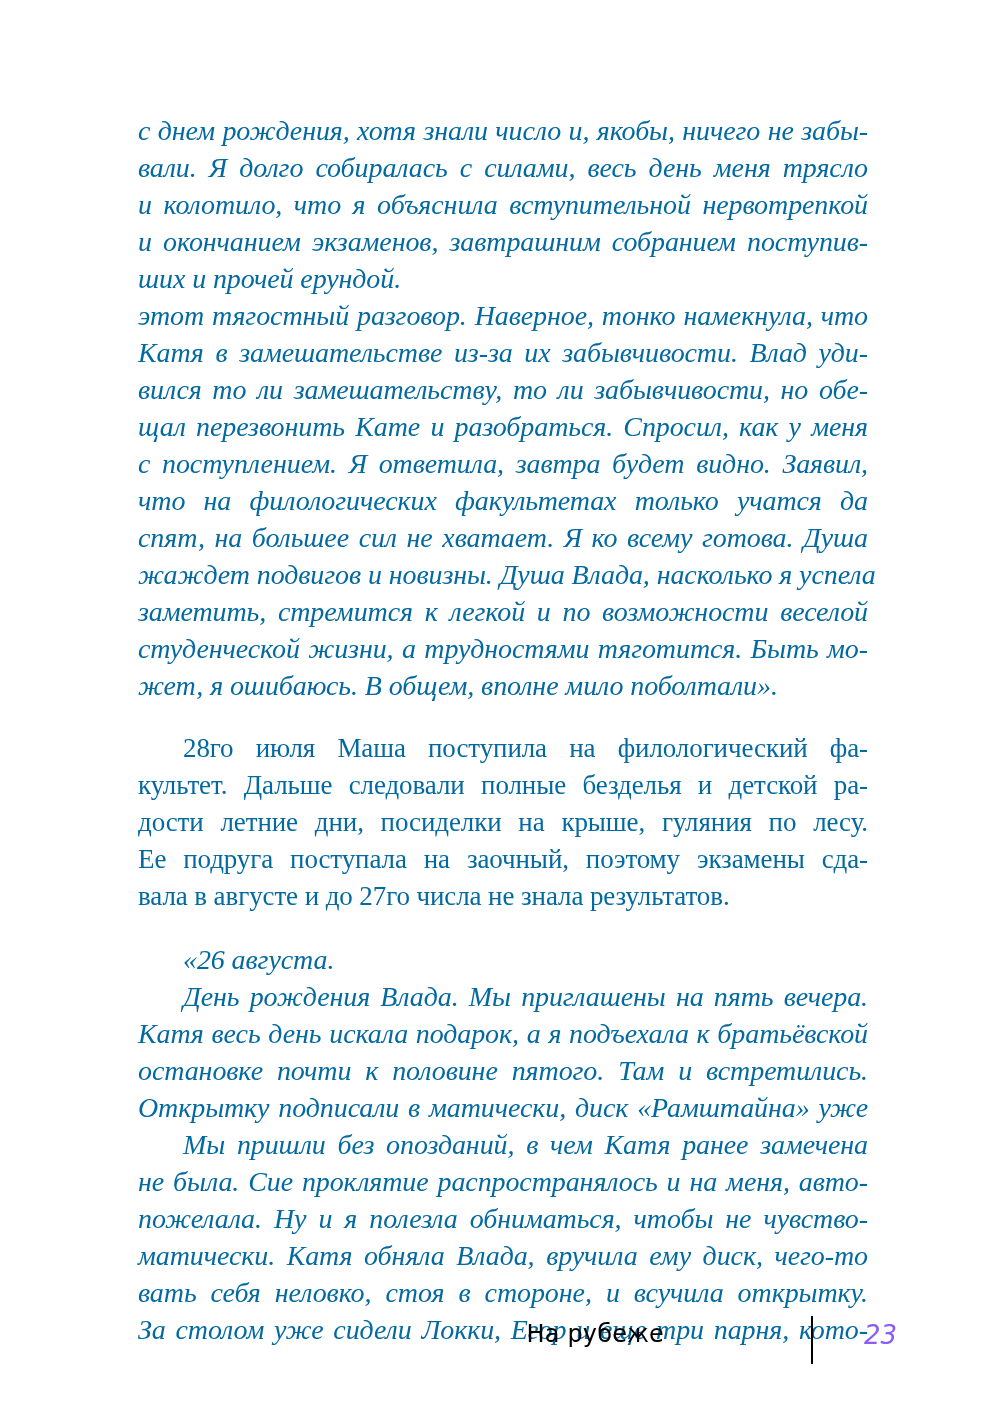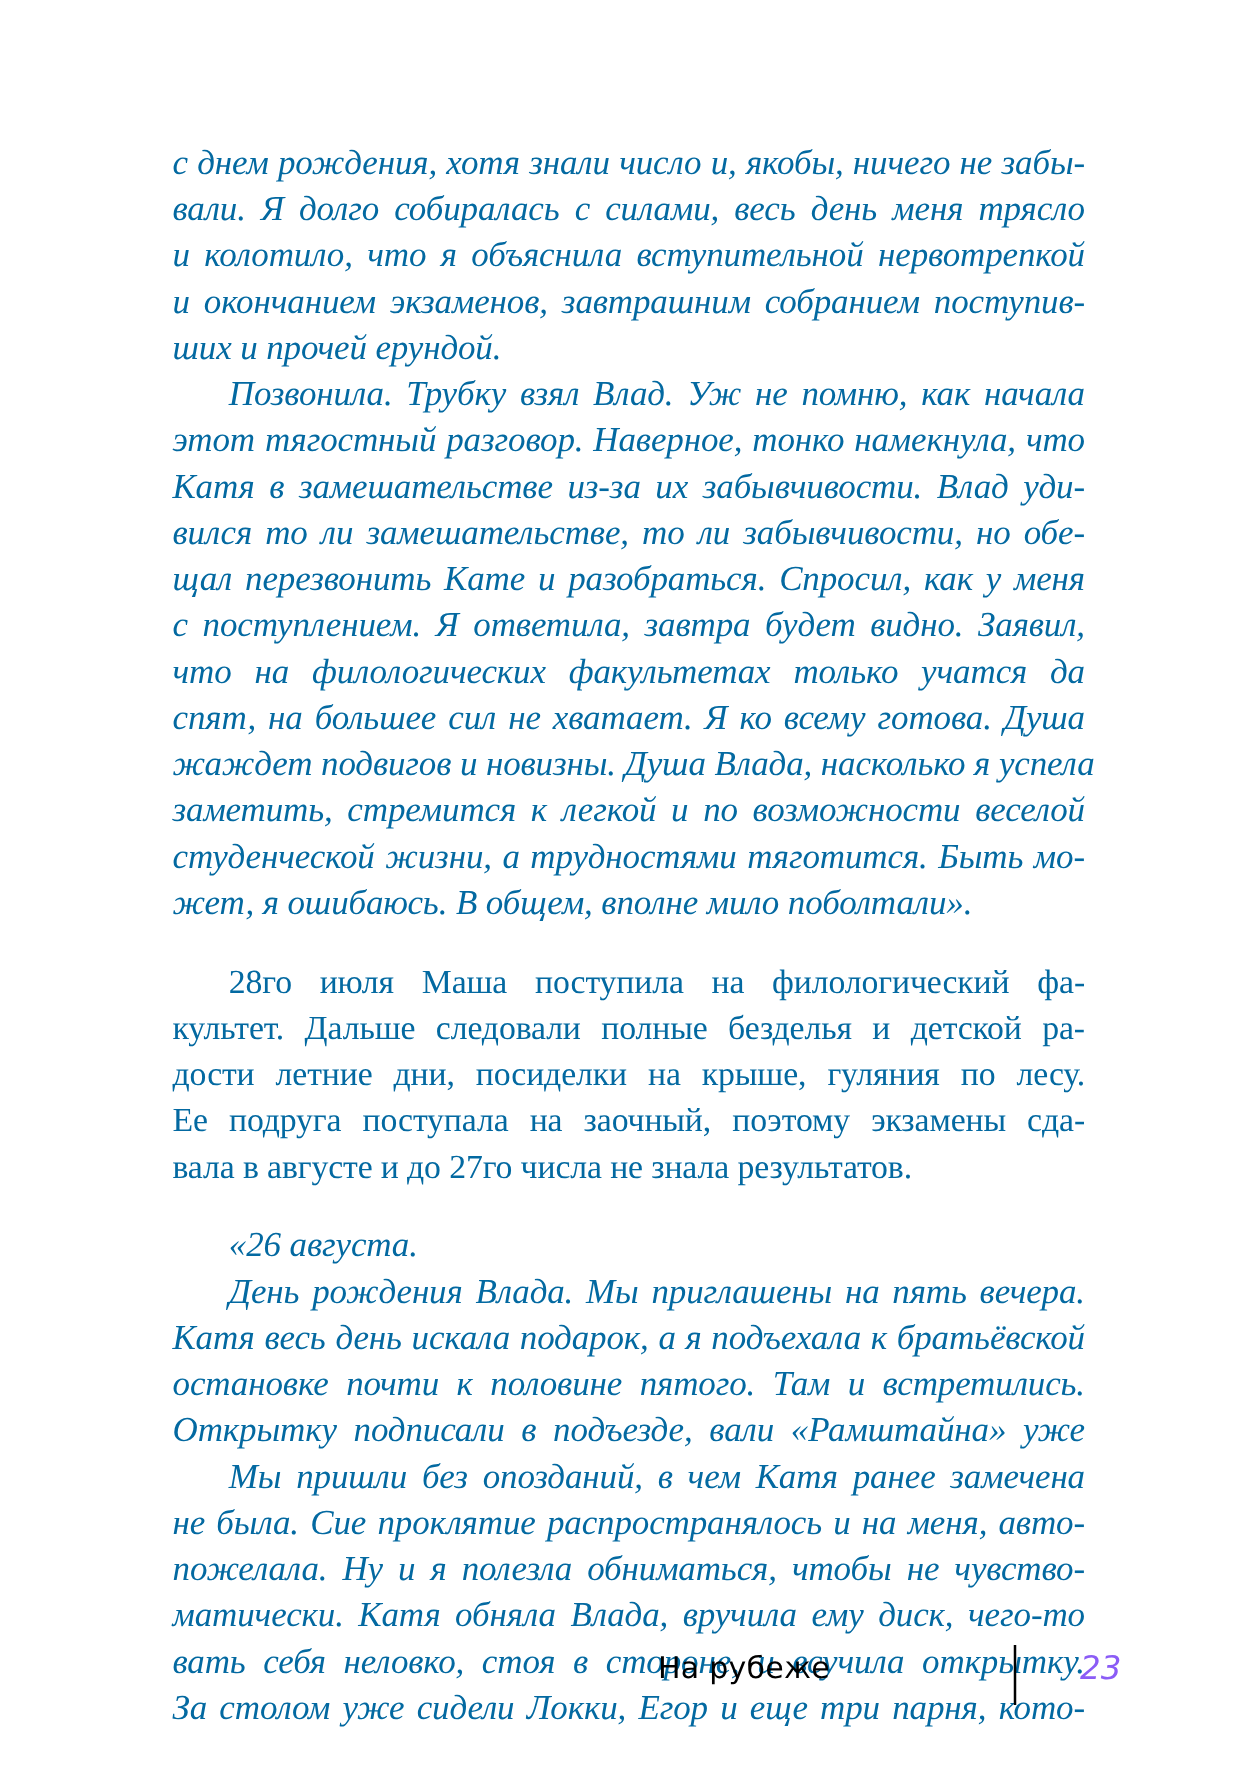--- a/index.html
+++ b/index.html
@@ -125,24 +125,23 @@
 <div class="page">
 
   <div class="text-block">
 
     <div class="para italic">
       <span class="line">с днем рождения, хотя знали число и, якобы, ничего не забы-</span>
       <span class="line">вали. Я долго собиралась с силами, весь день меня трясло</span>
       <span class="line">и колотило, что я объяснила вступительной нервотрепкой</span>
       <span class="line">и окончанием экзаменов, завтрашним собранием поступив-</span>
       <span class="line last">ших и прочей ерундой.</span>
-      <span class="line indent"><span class="ind"></span><span>Позвонила. Трубку взял Влад. Уж не помню, как начала</span></span>
       <span class="line">этот тягостный разговор. Наверное, тонко намекнула, что</span>
       <span class="line">Катя в замешательстве из-за их забывчивости. Влад уди-</span>
-      <span class="line">вился то ли замешательстве, то ли забывчивости, но обе-</span>
+      <span class="line">вился то ли замешательству, то ли забывчивости, но обе-</span>
       <span class="line">щал перезвонить Кате и разобраться. Спросил, как у меня</span>
       <span class="line">с поступлением. Я ответила, завтра будет видно. Заявил,</span>
       <span class="line">что на филологических факультетах только учатся да</span>
       <span class="line">спят, на большее сил не хватает. Я ко всему готова. Душа</span>
       <span class="line">жаждет подвигов и новизны. Душа Влада, насколько я успела</span>
       <span class="line">заметить, стремится к легкой и по возможности веселой</span>
       <span class="line">студенческой жизни, а трудностями тяготится. Быть мо-</span>
       <span class="line last">жет, я ошибаюсь. В общем, вполне мило поболтали».</span>
     </div>
 
@@ -156,21 +155,21 @@
       <span class="line last">вала в августе и до 27го числа не знала результатов.</span>
     </div>
 
     <div class="gap-section"></div>
 
     <div class="para italic">
       <span class="line last indent"><span class="ind"></span><span>«26 августа.</span></span>
       <span class="line indent"><span class="ind"></span><span>День рождения Влада. Мы приглашены на пять вечера.</span></span>
       <span class="line">Катя весь день искала подарок, а я подъехала к братьёвской</span>
       <span class="line">остановке почти к половине пятого. Там и встретились.</span>
-      <span class="line">Открытку подписали в подъезде, вали «Рамштайна» уже</span>
+      <span class="line">Открытку подписали в матически, диск «Рамштайна» уже</span>
       <span class="line indent"><span class="ind"></span><span>Мы пришли без опозданий, в чем Катя ранее замечена</span></span>
       <span class="line">не была. Сие проклятие распространялось и на меня, авто-</span>
       <span class="line">пожелала. Ну и я полезла обниматься, чтобы не чувство-</span>
       <span class="line">матически. Катя обняла Влада, вручила ему диск, чего-то</span>
       <span class="line">вать себя неловко, стоя в стороне, и всучила открытку.</span>
       <span class="line">За столом уже сидели Локки, Егор и еще три парня, кото-</span>
     </div>
 
   </div>
 

